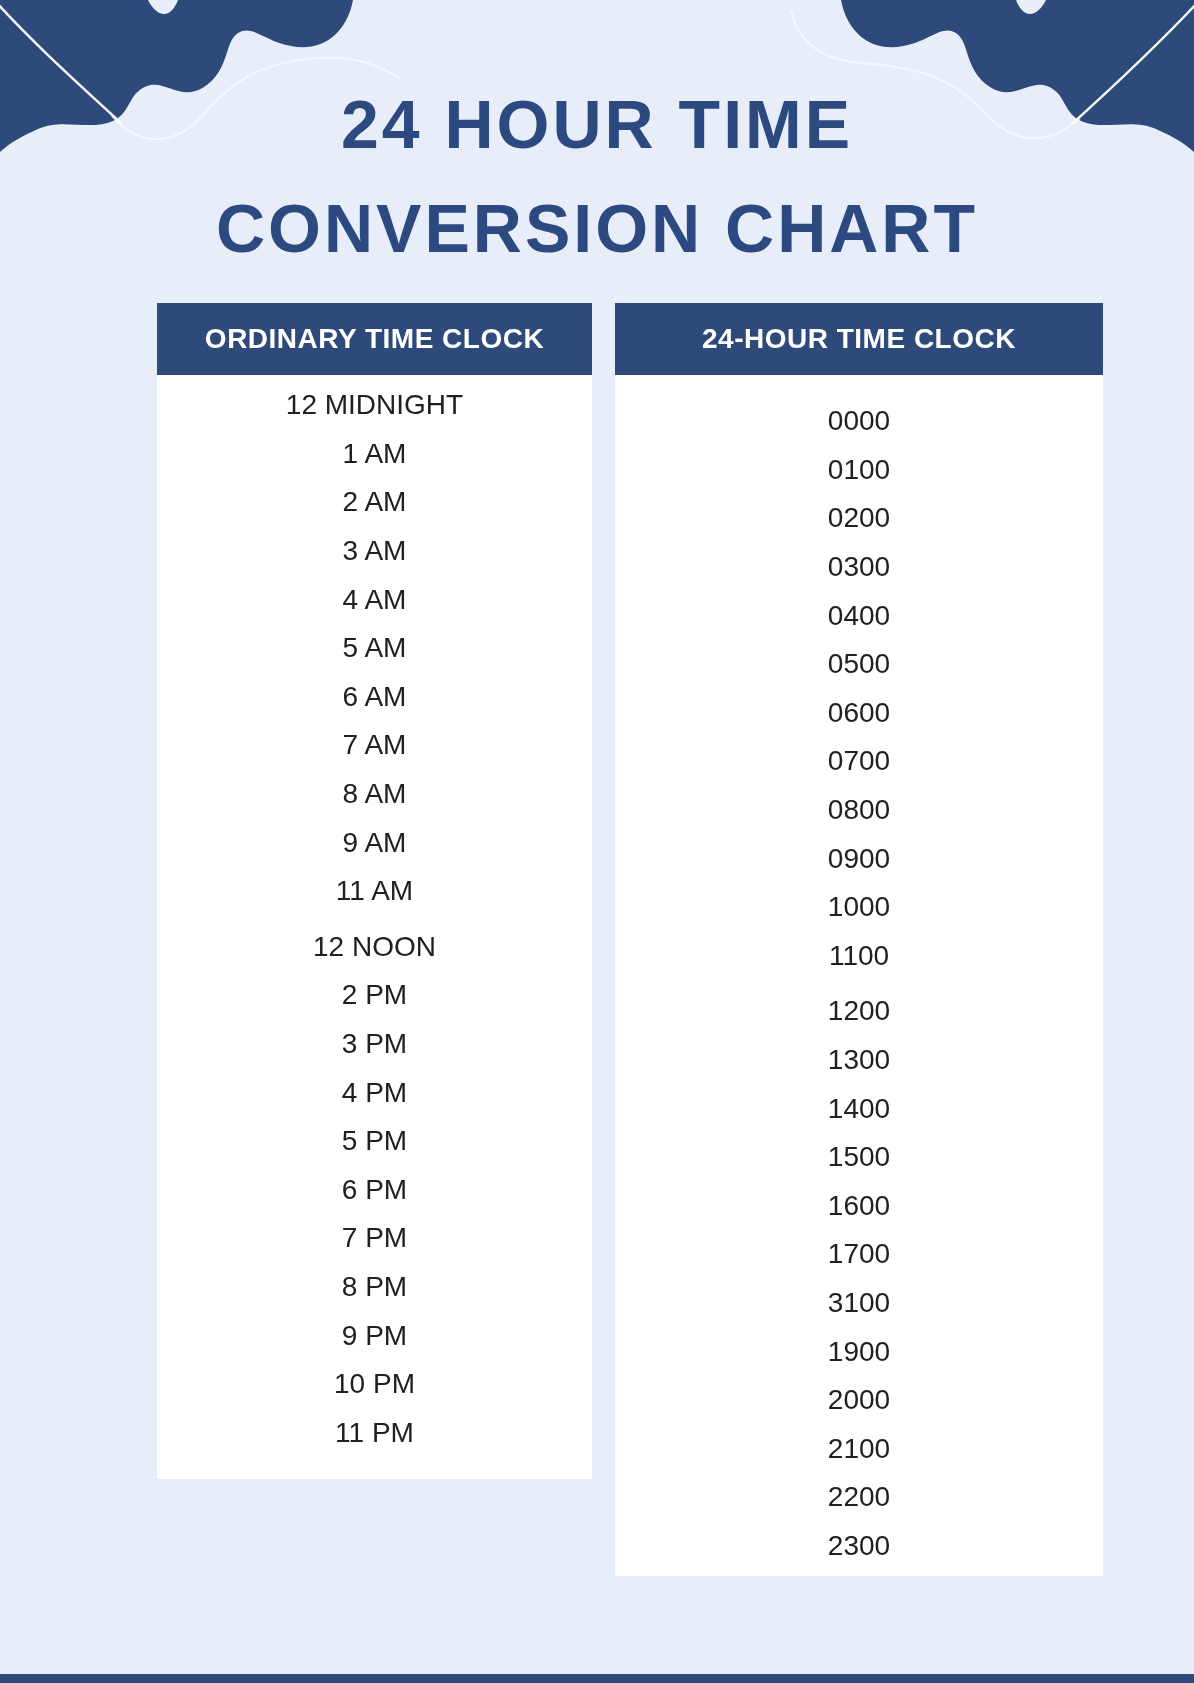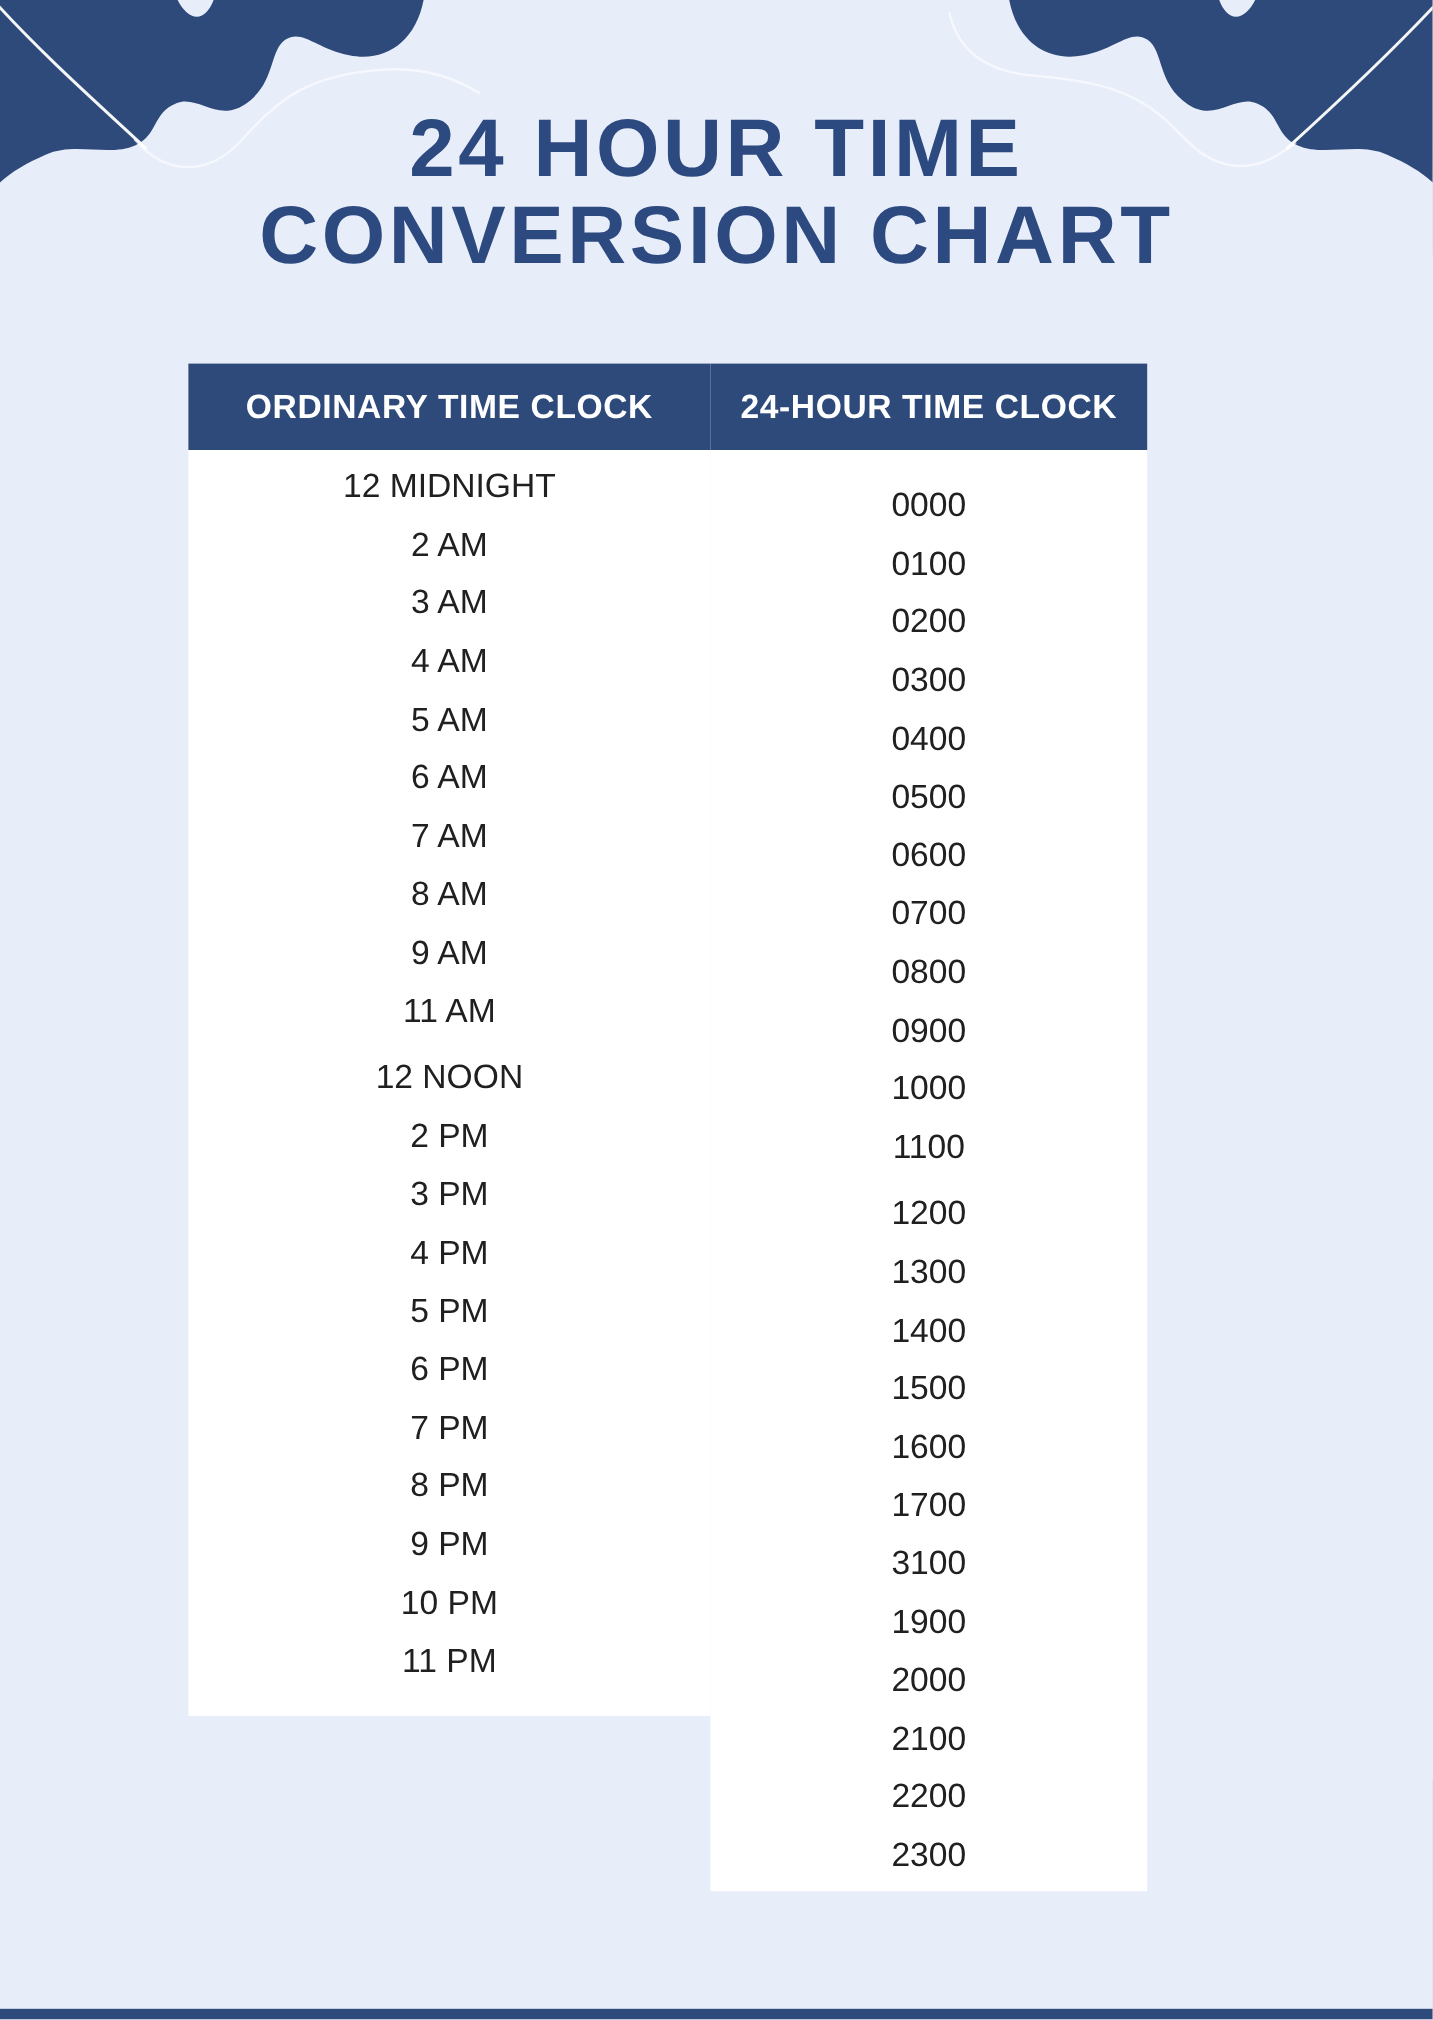--- a/index.html
+++ b/index.html
@@ -18,21 +18,21 @@
     position:absolute; top:88px; left:0; width:100%;
     text-align:center; color:var(--title-text);
     font-weight:bold; font-size:68px; line-height:72px; letter-spacing:3px;
   }
   .conversion-table{
     position:absolute; top:303px; left:157px;
     display:flex; 
   }
   .col{display:flex; flex-direction:column;}
   .col-ordinary{width:435px;}
-  .col-military{width:364px;}
+  .col-military{width:488px;margin-left:23px;}
   .col-header{
     height:72px; background:var(--navy); color:var(--header-text);
     display:flex; align-items:center; justify-content:center;
     font-weight:bold; font-size:28px; letter-spacing:0.5px; white-space:nowrap;
   }
   .col-body{
     background:var(--panel); padding-top:6px; padding-bottom:22px;
   }
   .row{
     height:48.6px; display:flex; align-items:center; justify-content:center;
@@ -60,28 +60,29 @@
          C1013 102 1029 79 1047 86 C1067 94 1062 112 1081 121 C1103 131 1132 118 1156 129
          C1172 136 1184 143 1194 152 Z"></path>
     <path stroke="#ffffff" stroke-width="2.5" opacity="0.95" d="M-4 2 C35 45 80 85 122 124"></path>
     <path stroke="#ffffff" stroke-width="2" opacity="0.6" d="M112 116 C140 148 175 146 202 116 C232 82 258 62 320 58 C352 56 378 64 400 78"></path>
     <path stroke="#ffffff" stroke-width="2.5" opacity="0.95" d="M1198 2 C1158 45 1115 85 1072 124"></path>
     <path stroke="#ffffff" stroke-width="2" opacity="0.6" d="M791 10 C798 42 822 60 862 63 C917 68 943 76 968 97 C988 114 997 131 1022 137 C1047 142 1062 132 1080 119"></path>
   </svg>
 
   <h1 class="page-title">
     <span style="display:block;">24 HOUR TIME</span>
-    <span style="display:block;">CONVERSION CHART</span>
+    <span style="display:block;margin-top:32px;">CONVERSION CHART</span>
   </h1>
 
   <div class="conversion-table">
     <div class="col col-ordinary">
       <div class="col-header">ORDINARY TIME CLOCK</div>
       <div class="col-body">
           <div class="row">12 MIDNIGHT</div>
+          <div class="row">1 AM</div>
           <div class="row">2 AM</div>
           <div class="row">3 AM</div>
           <div class="row">4 AM</div>
           <div class="row">5 AM</div>
           <div class="row">6 AM</div>
           <div class="row">7 AM</div>
           <div class="row">8 AM</div>
           <div class="row">9 AM</div>
           <div class="row">11 AM</div>
           <div class="row section-break">12 NOON</div>

